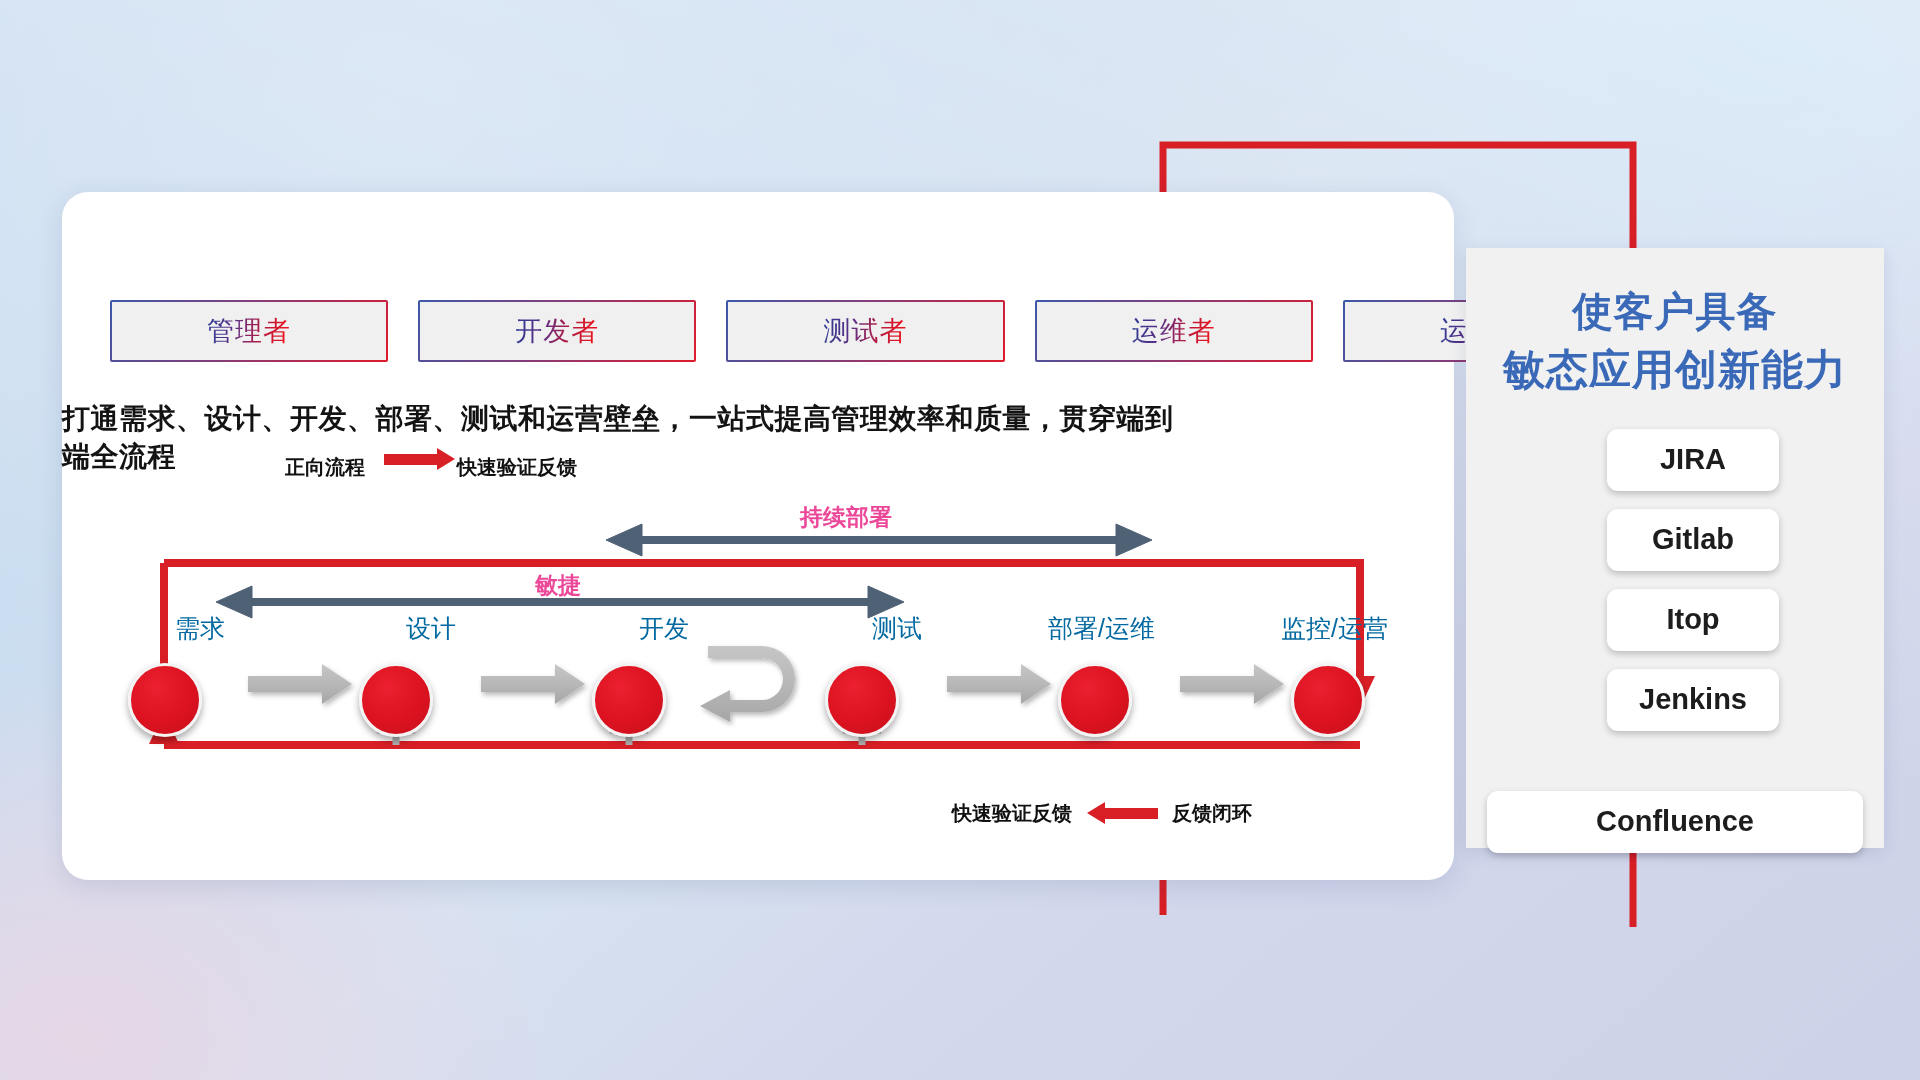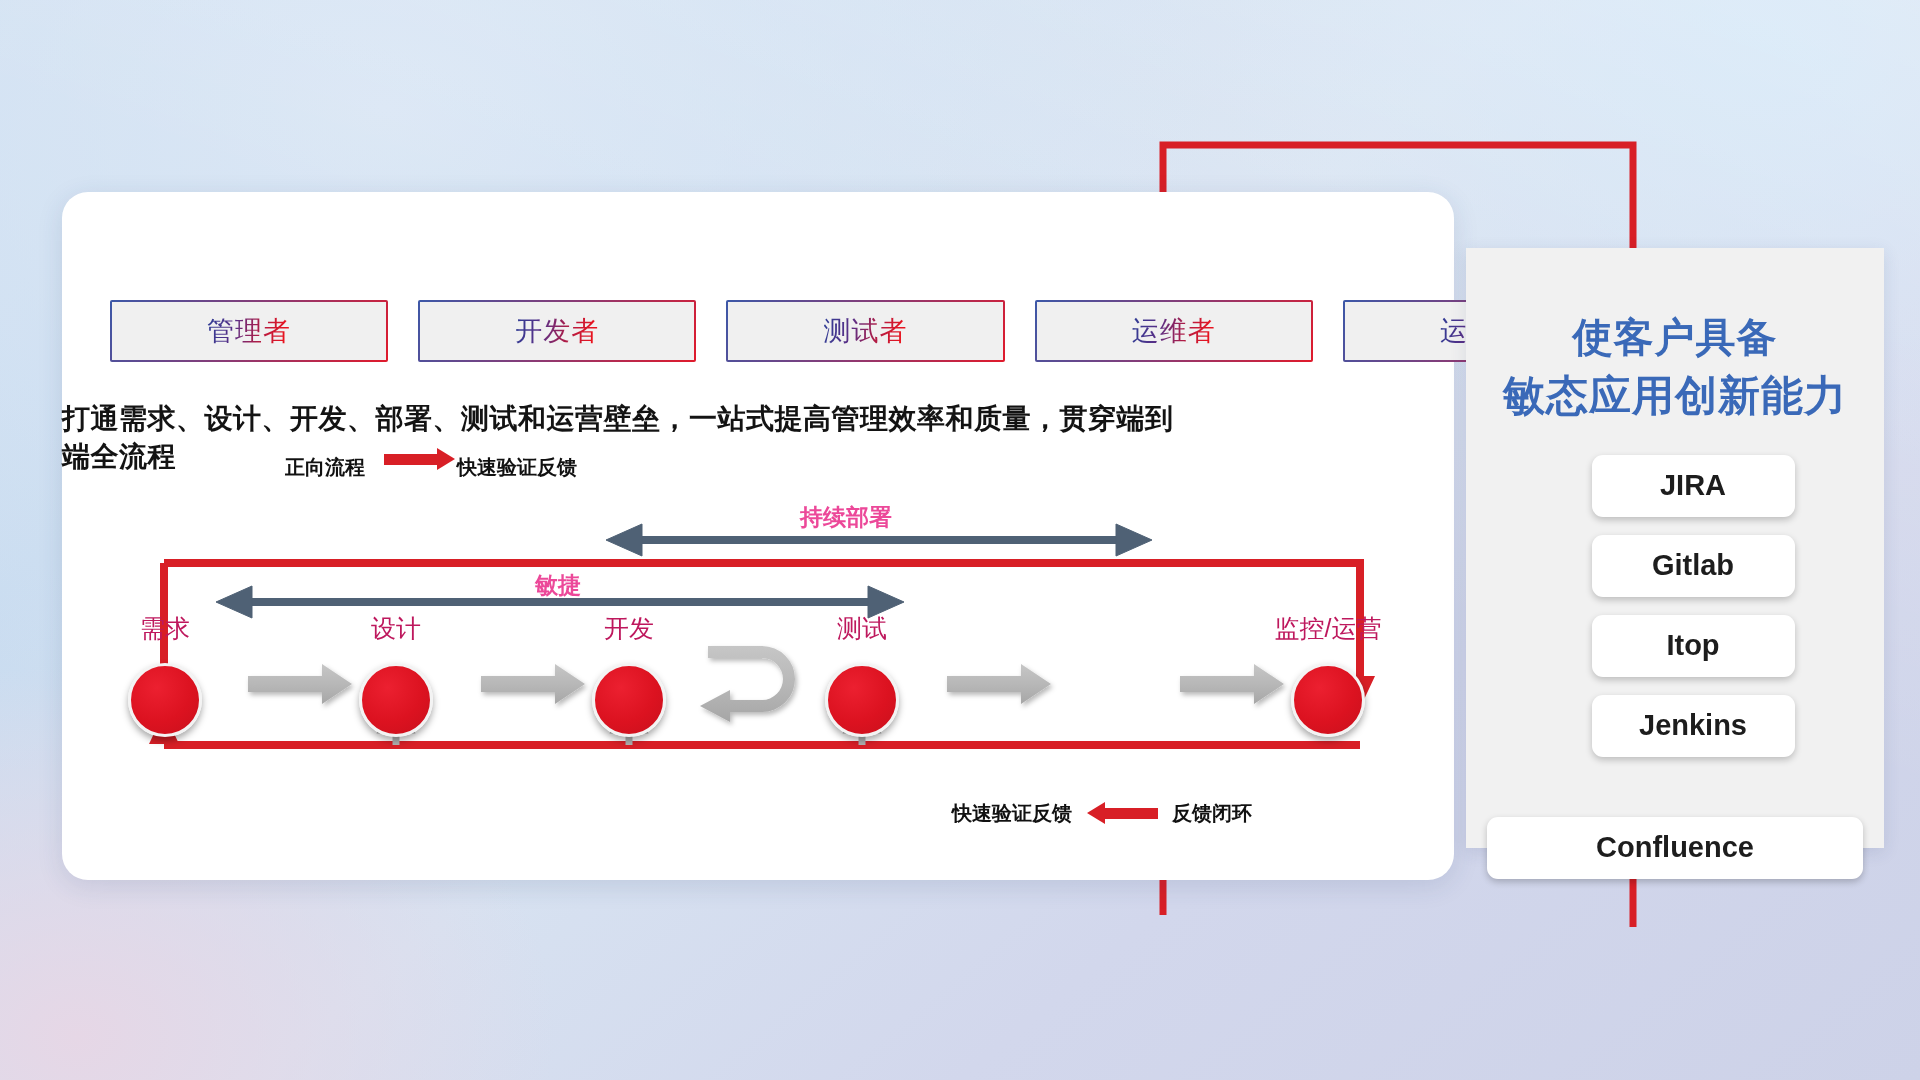--- a/index.html
+++ b/index.html
@@ -52,36 +52,36 @@
       border-right:18px solid #d81f26;border-top:11.5px solid transparent;border-bottom:11.5px solid transparent;}
 
   
   .spanlabel{position:absolute;font-size:23px;font-weight:bold;color:#ec4899;}
   #lbl-cd{left:800px;top:502px;}
   #lbl-agile{left:535px;top:570px;}
 
   
   #stages{position:absolute;left:110px;top:612px;width:1290px;height:130px;}
   .stage{position:absolute;width:120px;text-align:center;}
-  .stage .lab{font-size:25px;color:#be185d;white-space:nowrap;margin-bottom:18px;}
+  .stage .lab{font-size:25px;color:#0369a1;white-space:nowrap;margin-bottom:18px;text-align:right;}
   .dot{width:68px;height:68px;border-radius:50%;margin:0 auto;
        background:radial-gradient(circle at 38% 32%, #ec2030 0%, #dc1220 55%, #c8101c 100%);
        border:3px solid #f3f3f3;box-shadow:0 4px 7px rgba(0,0,0,.34);}
 
   
   #panel{position:absolute;left:1466px;top:248px;width:418px;height:600px;
          background:#f1f1f1;box-shadow:0 4px 16px rgba(40,60,110,.12);}
-  #panel h1{margin:0;padding:60px 0 0;font-size:40px;line-height:1.45;text-align:center;
+  #panel h1{margin:0;padding:34px 0 0;font-size:40px;line-height:1.45;text-align:center;
             color:#3a69b8;font-weight:bold;letter-spacing:1px;}
   #panel h1 .l2{display:block;font-size:42px;}
   #tools{margin:28px 14px 0;display:flex;flex-wrap:wrap;gap:18px 16px;justify-content:center;}
   .tool{height:62px;background:#fff;border-radius:11px;display:flex;align-items:center;
         justify-content:center;font-size:29px;font-weight:bold;color:#1d1d1d;
         box-shadow:0 3px 7px rgba(0,0,0,.22);}
-  .tool.half{width:203px;margin-left:36px;}
+  .tool.half{width:172px;margin-left:36px;}
   .tool.full{width:376px;margin-top:42px;}
 </style>
 </head>
 <body>
 
 <div id="bg"></div>
 
 <svg id="redloop" viewBox="0 0 1920 1080" xmlns="http://www.w3.org/2000/svg">
   <path d="M 1163 915 L 1163 145 L 1633 145 L 1633 927" fill="none" stroke="#d81f26" stroke-width="7"></path>
 </svg>
@@ -180,20 +180,24 @@
   <div class="stage" style="left:226px;top:0;">
     <div class="lab">设计</div>
     <div class="dot"></div>
   </div>
   <div class="stage" style="left:459px;top:0;">
     <div class="lab">开发</div>
     <div class="dot"></div>
   </div>
   <div class="stage" style="left:692px;top:0;">
     <div class="lab">测试</div>
+    <div class="dot"></div>
+  </div>
+  <div class="stage" style="left:925px;top:0;">
+    <div class="lab">部署/运维</div>
     <div class="dot"></div>
   </div>
   <div class="stage" style="left:1158px;top:0;">
     <div class="lab">监控/运营</div>
     <div class="dot"></div>
   </div>
 </div>
 
 <svg style="position:absolute;left:0;top:0;width:1920px;height:1080px;pointer-events:none;" viewBox="0 0 1920 1080" xmlns="http://www.w3.org/2000/svg">
   <defs>

